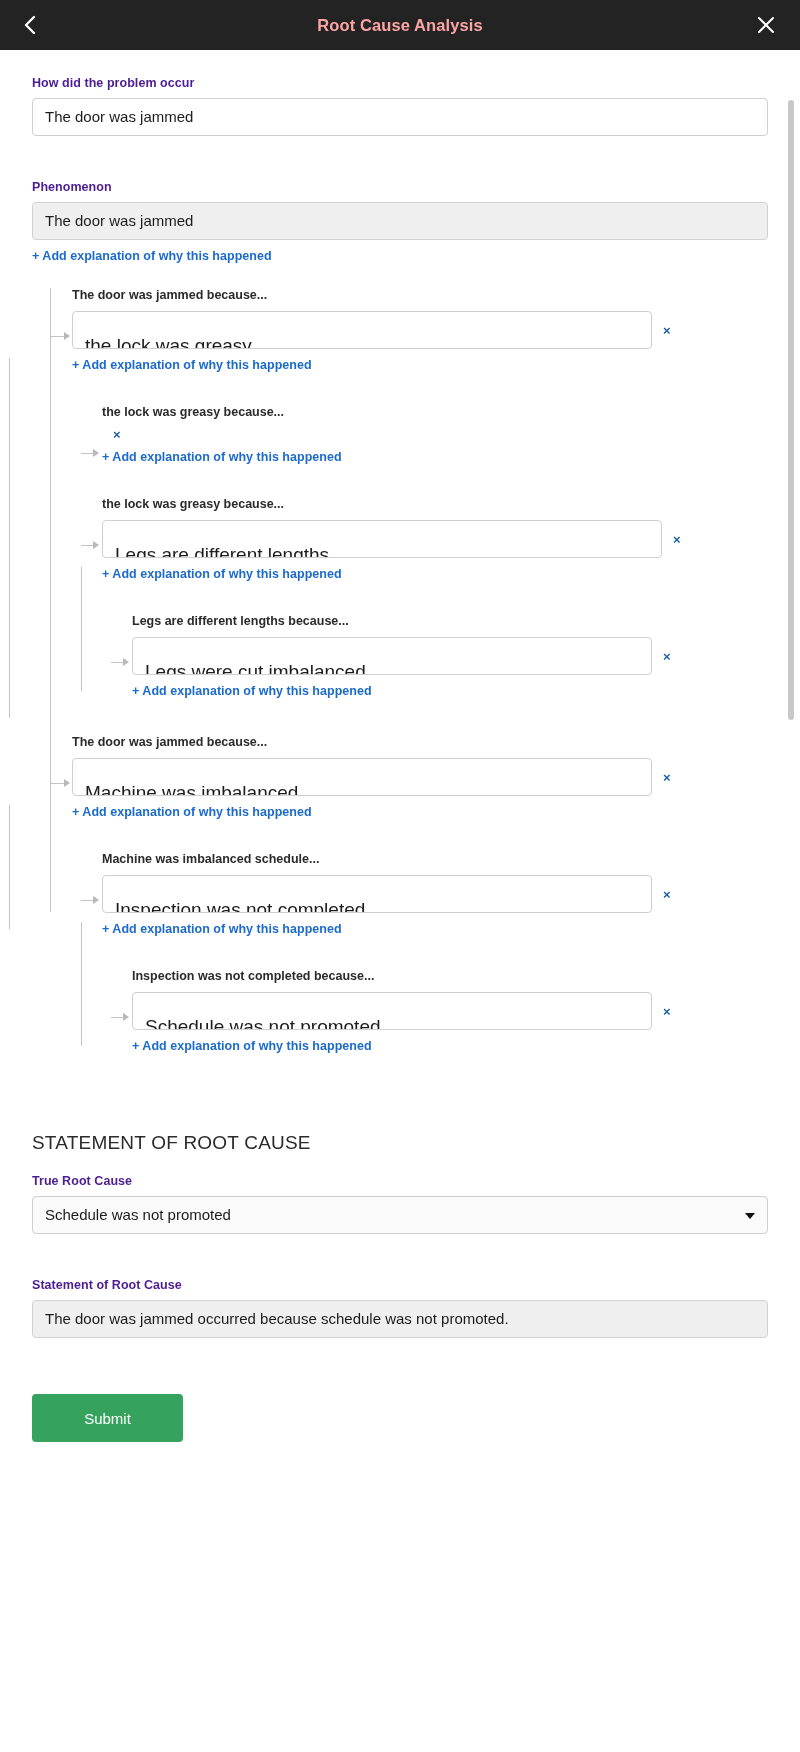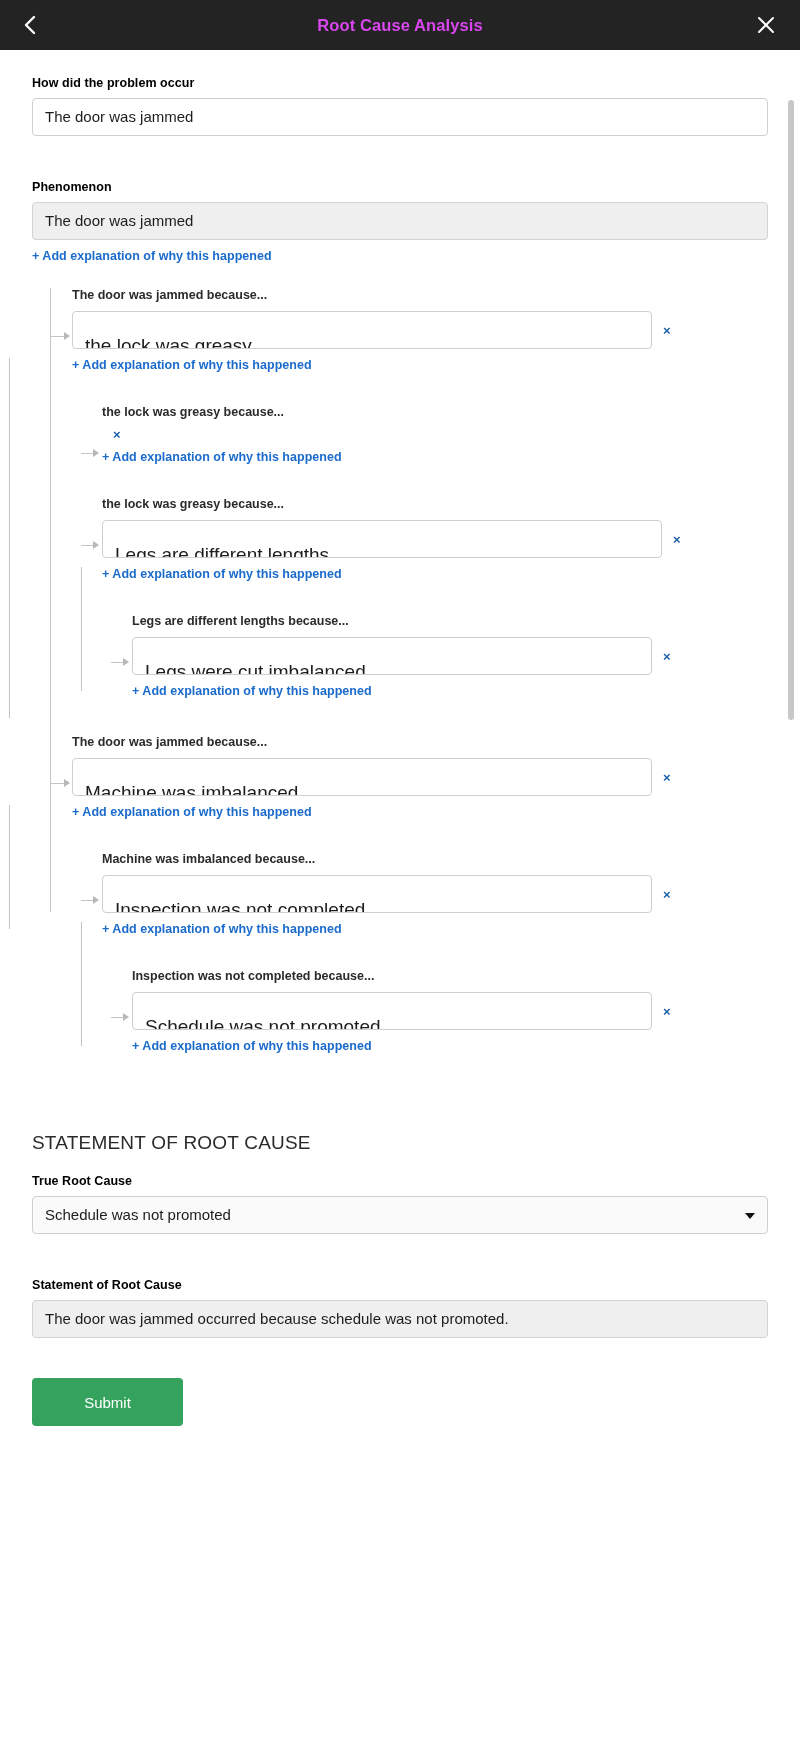--- a/index.html
+++ b/index.html
@@ -15,21 +15,21 @@
   
   .topbar {
     position: relative;
     height: 50px;
     background: #232323;
     display: flex;
     align-items: center;
     justify-content: center;
   }
   .topbar-title {
-    color: #d946ef;
+    color: #fca5a5;
     font-size: 16.5px;
     font-weight: bold;
     letter-spacing: .1px;
   }
   .topbar-back {
     position: absolute;
     left: 10px; top: 0;
     height: 50px; width: 40px;
     display: flex; align-items: center; justify-content: center;
     cursor: pointer;
@@ -69,21 +69,21 @@
     width: 6px; height: 620px;
     background: #c8c8c8;
     border-radius: 3px;
   }
 
   
   .field-block { padding: 0 32px; }
   .field-label {
     font-size: 12.5px;
     font-weight: bold;
-    color: #000000;
+    color: #4c1d95;
     margin-bottom: 8px;
     letter-spacing: .05px;
   }
   .text-input {
     display: block;
     width: 100%;
     height: 38px;
     line-height: 36px;
     padding: 0 12px;
     border: 1px solid #cfcfcf;
@@ -317,21 +317,21 @@
         </div>
         <div class="add-link">+ Add explanation of why this happened</div>
 
         
         <div class="conn-v" style="left:9px; top:70px; height:124px;"></div>
 
         
         <div class="node" style="padding-left:30px; margin-top:32px; position:relative;">
           <div class="conn-h" style="left:9px; top:48px; width:14px;"></div>
           <div class="conn-arrow" style="left:21px; top:44px;"></div>
-          <div class="node-because-label">Machine was imbalanced because...</div>
+          <div class="node-because-label">Machine was imbalanced schedule...</div>
           <div class="node-row">
             <div class="node-input" style="width:550px;">Inspection was not completed</div>
             <div class="del-btn">×</div>
           </div>
           <div class="add-link">+ Add explanation of why this happened</div>
 
           
           <div class="conn-v" style="left:9px; top:70px; height:124px;"></div>
 
           
@@ -359,18 +359,18 @@
         <div class="select-box">Schedule was not promoted</div>
         <span class="select-caret"></span>
       </div>
     </div>
 
     <div class="field-block" style="padding-top:44px;">
       <div class="field-label">Statement of Root Cause</div>
       <div class="text-input readonly">The door was jammed occurred because schedule was not promoted.</div>
     </div>
 
-    <div class="field-block" style="padding-top:40px; padding-bottom:40px;">
+    <div class="field-block" style="padding-top:56px; padding-bottom:40px;">
       <button class="submit-btn">Submit</button>
     </div>
 
   </div>
 </div>
 
 </body></html>

